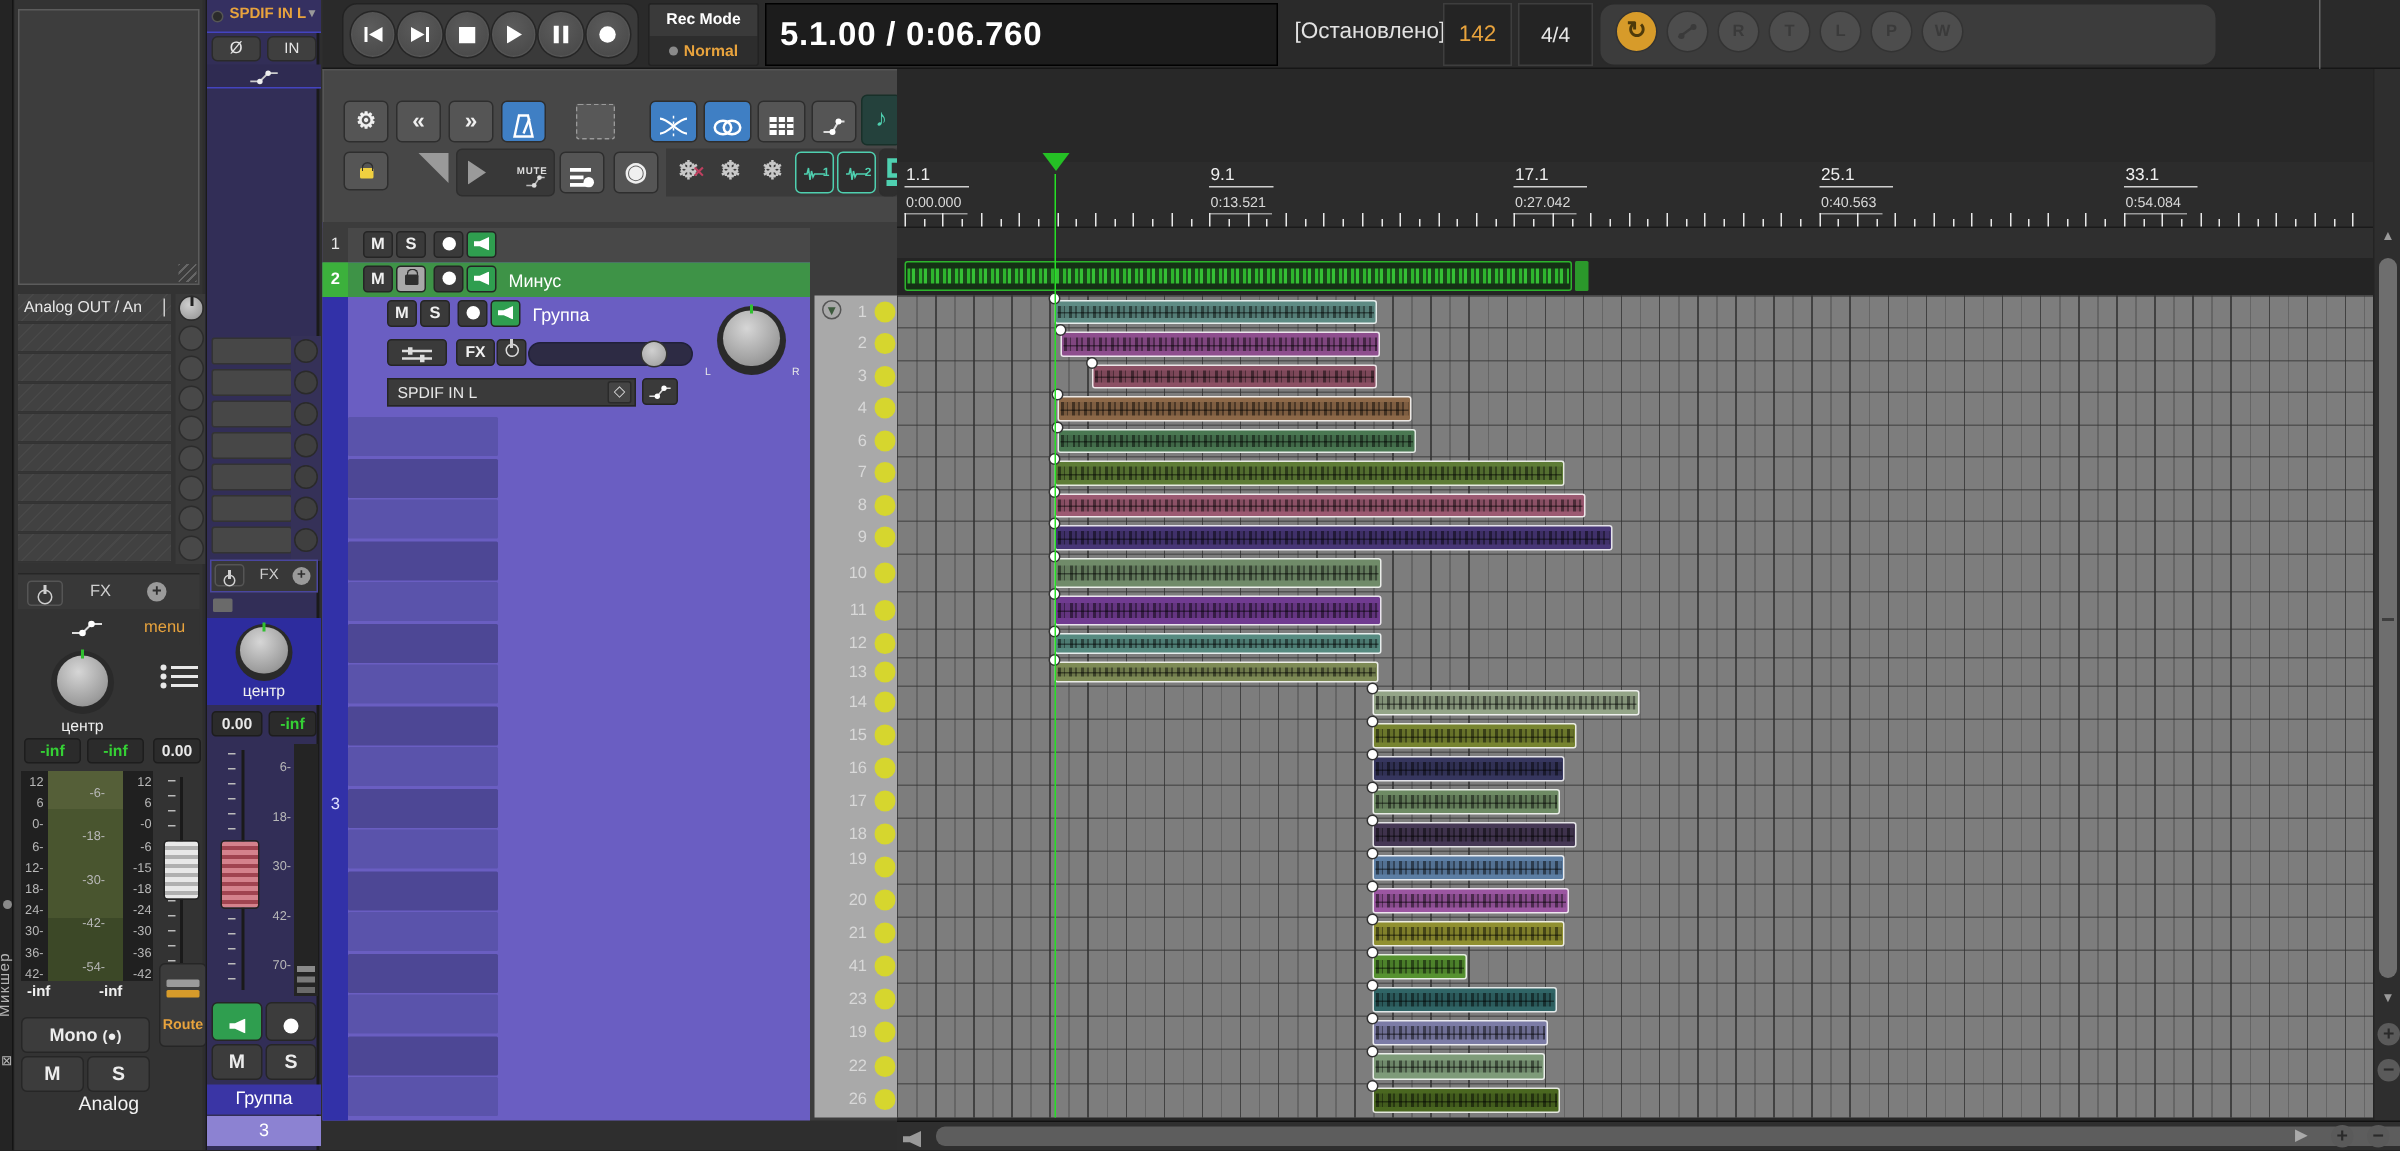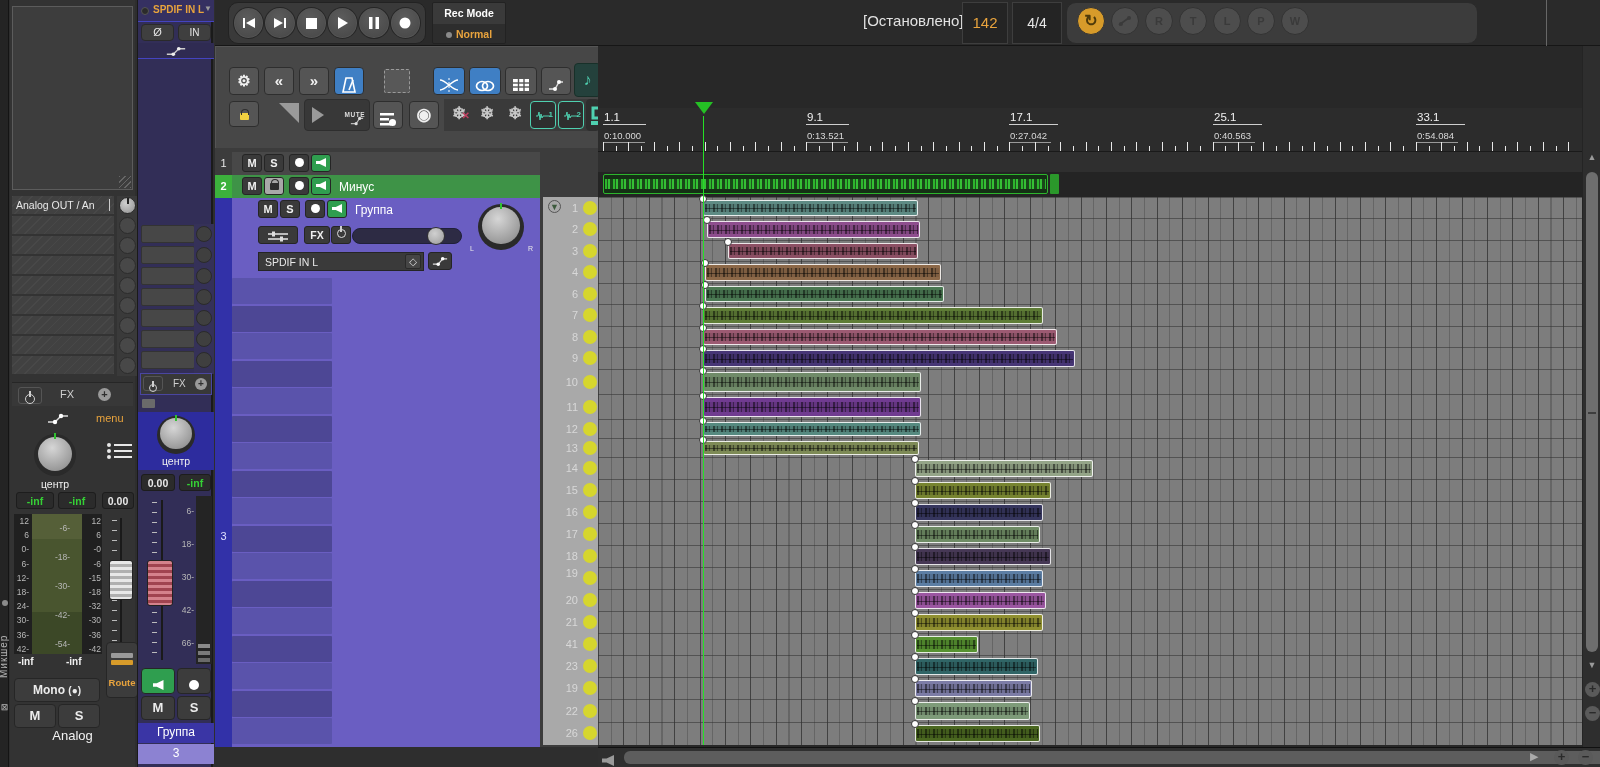--- a/index.html
+++ b/index.html
@@ -302,21 +302,21 @@
           <div style="top: 96px;">-42-</div>
           <div style="top: 125px;">-54-</div>
         </div>
       <div id="scaleR" class="scale" style="left:70px;top:0;width:17px;height:140px;">
           <div style="top: 2px;">12</div>
           <div style="top: 16.2px;">6</div>
           <div style="top: 30.4px;">-0</div>
           <div style="top: 44.6px;">-6</div>
           <div style="top: 58.8px;">-15</div>
           <div style="top: 73px;">-18</div>
-          <div style="top: 87.2px;">-32</div>
+          <div style="top: 87.2px;">-24</div>
           <div style="top: 101.4px;">-30</div>
           <div style="top: 115.6px;">-36</div>
           <div style="top: 129.8px;">-42</div>
         </div>
     </div>
     <span class="abs" style="left:8px;top:656px;font-size:10px;font-weight:bold;color:#f0f0f0;">-inf</span>
     <span class="abs" style="left:56px;top:656px;font-size:10px;font-weight:bold;color:#f0f0f0;">-inf</span>
 
     <div class="fader-track" style="left:98px;top:514px;width:26px;height:158px;background:transparent;">
       <div class="groove"></div>
@@ -429,21 +429,21 @@
           <div class="mtick" style="left: 8px; top: 146px;"></div>
           <div class="mtick" style="left: 8px; top: 156px;"></div>
         </div>
       <div class="fthumb redx" style="left:3px;top:64px;width:26px;height:46px;"></div>
     </div>
     <div id="scaleG" class="scale" style="left:40px;top:500px;width:16px;height:150px;">
         <div style="top: 6px;">6-</div>
         <div style="top: 39px;">18-</div>
         <div style="top: 72px;">30-</div>
         <div style="top: 105px;">42-</div>
-        <div style="top: 138px;">66-</div>
+        <div style="top: 138px;">70-</div>
       </div>
     <div class="meterbox" style="left:58px;top:496px;width:16px;height:168px;background:#242424;">
       <div style="position:absolute;left:2px;bottom:16px;width:12px;height:4px;background:#8a8a8a;"></div>
       <div style="position:absolute;left:2px;bottom:9px;width:12px;height:4px;background:#7a7a7a;"></div>
       <div style="position:absolute;left:2px;bottom:2px;width:12px;height:4px;background:#6a6a6a;"></div>
     </div>
 
     <div class="sq" style="left:3px;top:668px;width:34px;height:26px;background:#2f9e4f;padding-top:7px;"><span class="spk"></span></div>
     <div class="sq" style="left:39px;top:668px;width:34px;height:26px;padding-top:7px;"><span class="reccirc"></span></div>
     <div class="sq" style="left:3px;top:696px;width:34px;height:24px;font-size:13px;line-height:22px;">M</div>
@@ -485,20 +485,21 @@
       <div class="tbtn">
           <svg width="12" height="12">
             <circle cx="6" cy="6" r="5.5" fill="#fff"></circle>
           </svg>
         </div>
     </div>
     <div class="abs" id="recmode">
       <div class="top">Rec Mode</div>
       <div class="bot"><i></i><span>Normal</span></div>
     </div>
+    <div class="abs" id="timedisp">5.1.00 / 0:06.760</div>
     <div class="abs" id="playstate">[Остановлено]</div>
     <div class="abs" id="bpmbox">142</div>
     <div class="abs" id="sigbox">4/4</div>
     <div class="abs" id="roundpanel"></div>
     <span class="cbtn loop" style="left:862px;">↻</span>
     <span class="cbtn" style="left:896px;"><svg width="16" height="14" viewBox="0 0 16 14" style="margin-top:6px;">
           <path d="M2 11 L13 3" stroke="#3a3a3a" stroke-width="1.6" fill="none"></path>
           <circle cx="4" cy="10" r="2" fill="#3a3a3a"></circle>
           <circle cx="12" cy="4" r="2" fill="#3a3a3a"></circle>
         </svg></span>
@@ -705,21 +706,21 @@
           <div class="lanedot" style="top: 506.5px;"></div>
           <div class="lanenum" style="top: 530px;">26</div>
           <div class="lanedot" style="top: 529px;"></div>
         </div>
     </div>
   </div>
 
   <div class="abs" id="arrange">
     <div id="ruler">
       <div id="rmarks">
-          <div class="rmark" style="left: 5px;"><div class="bar">1.1</div><div class="tm">0:10.000</div></div>
+          <div class="rmark" style="left: 5px;"><div class="bar">1.1</div><div class="tm">0:00.000</div></div>
           <div class="rmark" style="left: 208px;"><div class="bar">9.1</div><div class="tm">0:13.521</div></div>
           <div class="rmark" style="left: 411px;"><div class="bar">17.1</div><div class="tm">0:27.042</div></div>
           <div class="rmark" style="left: 615px;"><div class="bar">25.1</div><div class="tm">0:40.563</div></div>
           <div class="rmark" style="left: 818px;"><div class="bar">33.1</div><div class="tm">0:54.084</div></div>
         </div>
       <div id="rticks">
           <div class="rtick" style="left: 5px; height: 9px;"></div>
           <div class="rtick" style="left: 17.7px; height: 5px;"></div>
           <div class="rtick" style="left: 30.4px; height: 9px;"></div>
           <div class="rtick" style="left: 43.1px; height: 5px;"></div>

